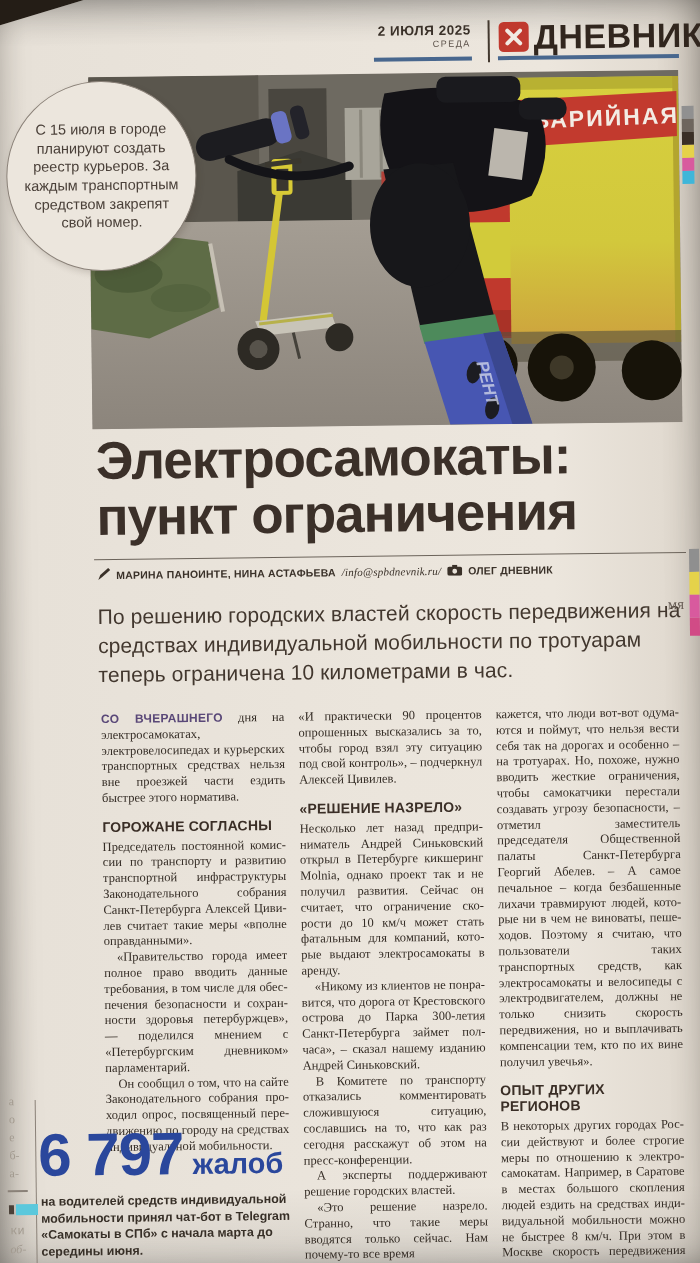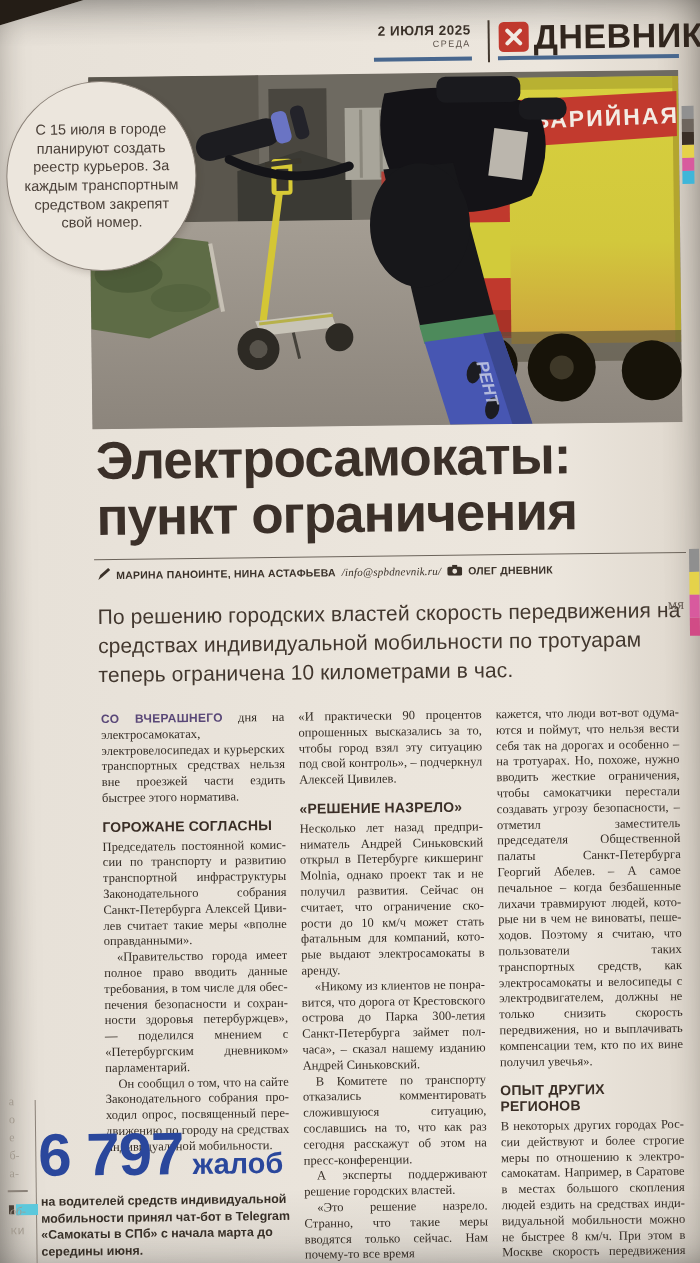--- a/index.html
+++ b/index.html
@@ -275,18 +275,18 @@
   <div class="bleed" style="top:1090px;">а</div>
   <div class="bleed" style="top:1108px;">о</div>
   <div class="bleed" style="top:1126px;">е</div>
   <div class="bleed" style="top:1144px;">б-</div>
   <div class="bleed" style="top:1162px;">а-</div>
   <div id="bleed-dash"></div>
   <div id="cyan-mark">
         <i></i>
       </div>
   <div class="bleed" style="top:1220px;font-family:Liberation Mono, monospace;">ки</div>
-  <div class="bleed" style="top:1200px;font-style:italic;">об-</div>
+  <div class="bleed" style="top:1238px;font-style:italic;">об-</div>
   <div class="bleed" style="top:1254px;">ды</div>
   <div id="corner-bleed">мя</div>
 
 </div>
 </div>
 
 </body></html>

